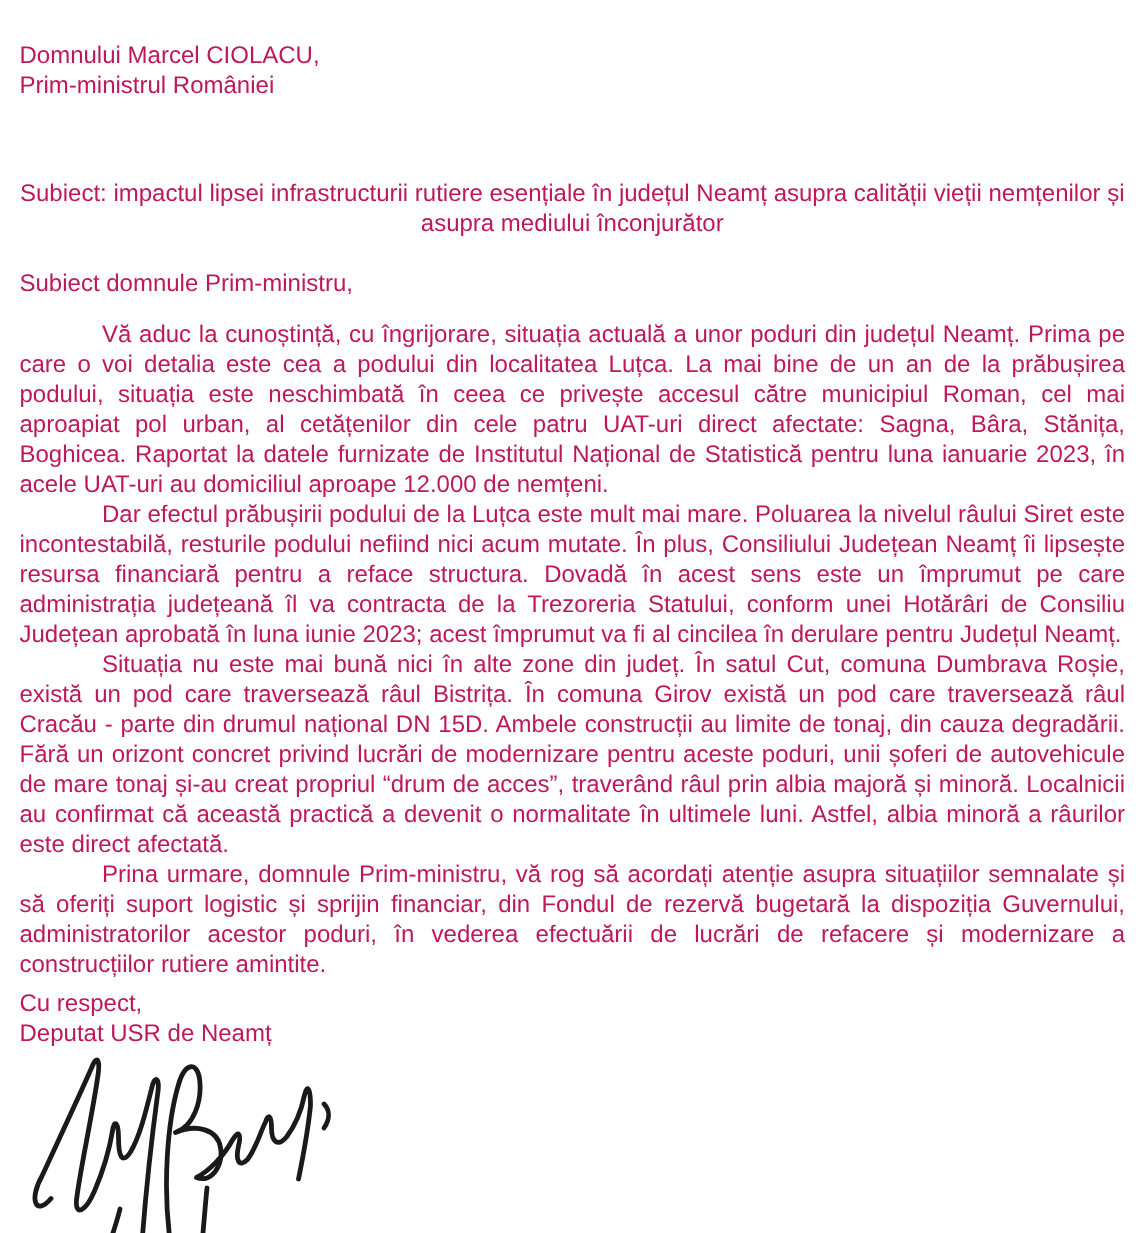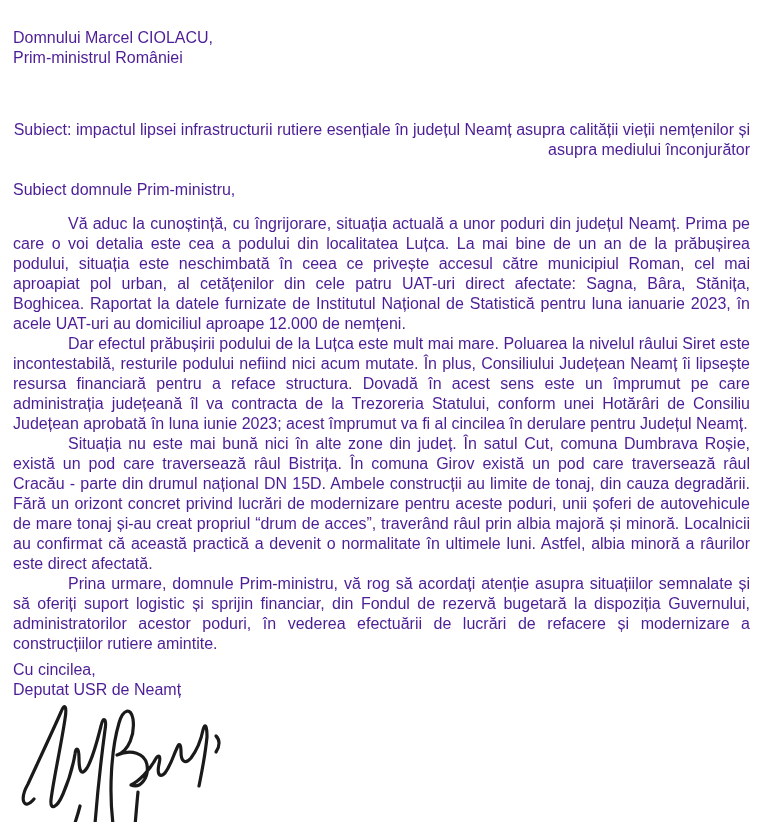--- a/index.html
+++ b/index.html
@@ -6,36 +6,36 @@
     margin: 0;
     padding: 0;
     background: #ffffff;
   }
   .page {
     position: relative;
     width: 763px;
     height: 822px;
     box-sizing: border-box;
     background: #ffffff;
-    color: #4c1d95;
+    color: #be185d;
     font-family: "Liberation Sans", "DejaVu Sans", sans-serif;
     font-size: 16px;
     line-height: 20px;
     padding: 28px 13px 12px 13px;
     overflow: hidden;
   }
   .recipient {
     margin: 0 0 52px 0;
   }
   .recipient div {
     white-space: nowrap;
   }
   .subject {
     margin: 0 0 20px 0;
-    text-align: right;
+    text-align: center;
   }
   .salutation {
     margin: 0 0 14px 0;
   }
   .body-paragraph {
     margin: 0;
     text-align: justify;
     text-indent: 55px;
   }
   .closing {
@@ -71,21 +71,21 @@
   <div class="subject">Subiect: impactul lipsei infrastructurii rutiere esențiale în județul Neamț asupra calității vieții nemțenilor și asupra mediului înconjurător</div>
 
   <div class="salutation">Subiect domnule Prim-ministru,</div>
 
   <p class="body-paragraph">Vă aduc la cunoștință, cu îngrijorare, situația actuală a unor poduri din județul Neamț. Prima pe care o voi detalia este cea a podului din localitatea Luțca. La mai bine de un an de la prăbușirea podului, situația este neschimbată în ceea ce privește accesul către municipiul Roman, cel mai aproapiat pol urban, al cetățenilor din cele patru UAT-uri direct afectate: Sagna, Bâra, Stănița, Boghicea. Raportat la datele furnizate de Institutul Național de Statistică pentru luna ianuarie 2023, în acele UAT-uri au domiciliul aproape 12.000 de nemțeni.</p>
   <p class="body-paragraph">Dar efectul prăbușirii podului de la Luțca este mult mai mare. Poluarea la nivelul râului Siret este incontestabilă, resturile podului nefiind nici acum mutate. În plus, Consiliului Județean Neamț îi lipsește resursa financiară pentru a reface structura. Dovadă în acest sens este un împrumut pe care administrația județeană îl va contracta de la Trezoreria Statului, conform unei Hotărâri de Consiliu Județean aprobată în luna iunie 2023; acest împrumut va fi al cincilea în derulare pentru Județul Neamț.</p>
   <p class="body-paragraph">Situația nu este mai bună nici în alte zone din județ. În satul Cut, comuna Dumbrava Roșie, există un pod care traversează râul Bistrița. În comuna Girov există un pod care traversează râul Cracău - parte din drumul național DN 15D. Ambele construcții au limite de tonaj, din cauza degradării. Fără un orizont concret privind lucrări de modernizare pentru aceste poduri, unii șoferi de autovehicule de mare tonaj și-au creat propriul “drum de acces”, traverând râul prin albia majoră și minoră. Localnicii au confirmat că această practică a devenit o normalitate în ultimele luni. Astfel, albia minoră a râurilor este direct afectată.</p>
   <p class="body-paragraph">Prina urmare, domnule Prim-ministru, vă rog să acordați atenție asupra situațiilor semnalate și să oferiți suport logistic și sprijin financiar, din Fondul de rezervă bugetară la dispoziția Guvernului, administratorilor acestor poduri, în vederea efectuării de lucrări de refacere și modernizare a construcțiilor rutiere amintite.</p>
 
   <div class="closing">
-    <div>Cu cincilea,</div>
+    <div>Cu respect,</div>
     <div>Deputat USR de Neamț</div>
   </div>
 
   <div class="signature-wrap">
     <svg viewBox="0 0 215 130" xmlns="http://www.w3.org/2000/svg">
       <g fill="none" stroke="#1a1a1a" stroke-width="3.2" stroke-linecap="round" stroke-linejoin="round">
         <path d="M14,103 C4,115 -1,104 8,88 C20,62 34,32 41,16 C45,6 47,11 45,23 C41,50 33,86 31,104 C30,115 37,112 43,98 C49,84 53,70 55,58 C56,50 59,52 59,62 C59,74 61,81 67,72 C73,62 77,46 81,30 C83,20 87,22 85,34 C81,64 77,102 75,128"></path>
         <path d="M93,128 C89,96 91,54 99,27 C103,13 111,11 113,23 C115,38 109,55 97,59 C111,53 125,57 127,69 C129,81 121,93 111,89 C119,85 129,75 135,64 C139,57 141,60 139,68 C137,77 139,83 145,77 C151,69 153,60 157,52 C159,46 161,48 161,56 C161,65 165,69 171,62 C177,54 181,44 183,34 C185,26 187,30 187,41 C185,61 181,80 179,90"></path>
         <path d="M196,40 C200,44 200,50 196,56"></path>
         <path d="M60,110 C58,118 56,124 54,130"></path>

